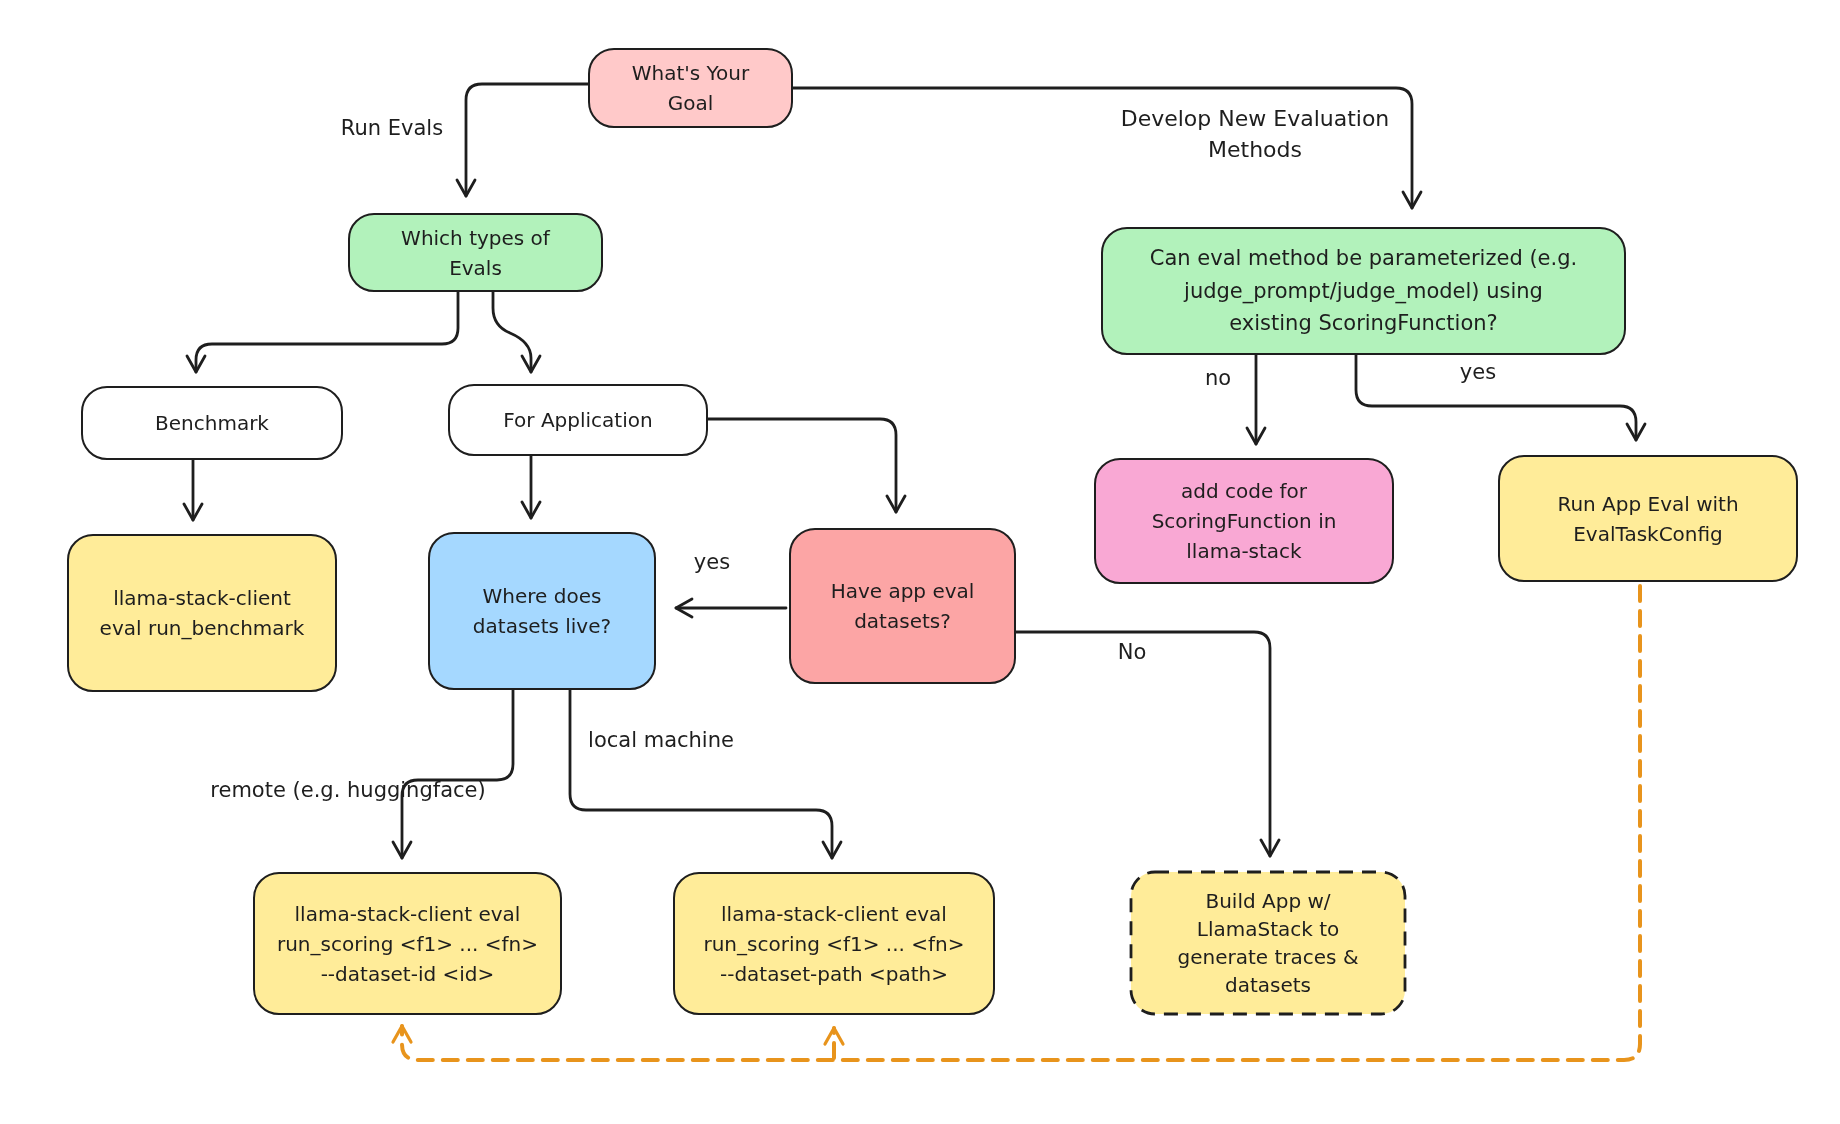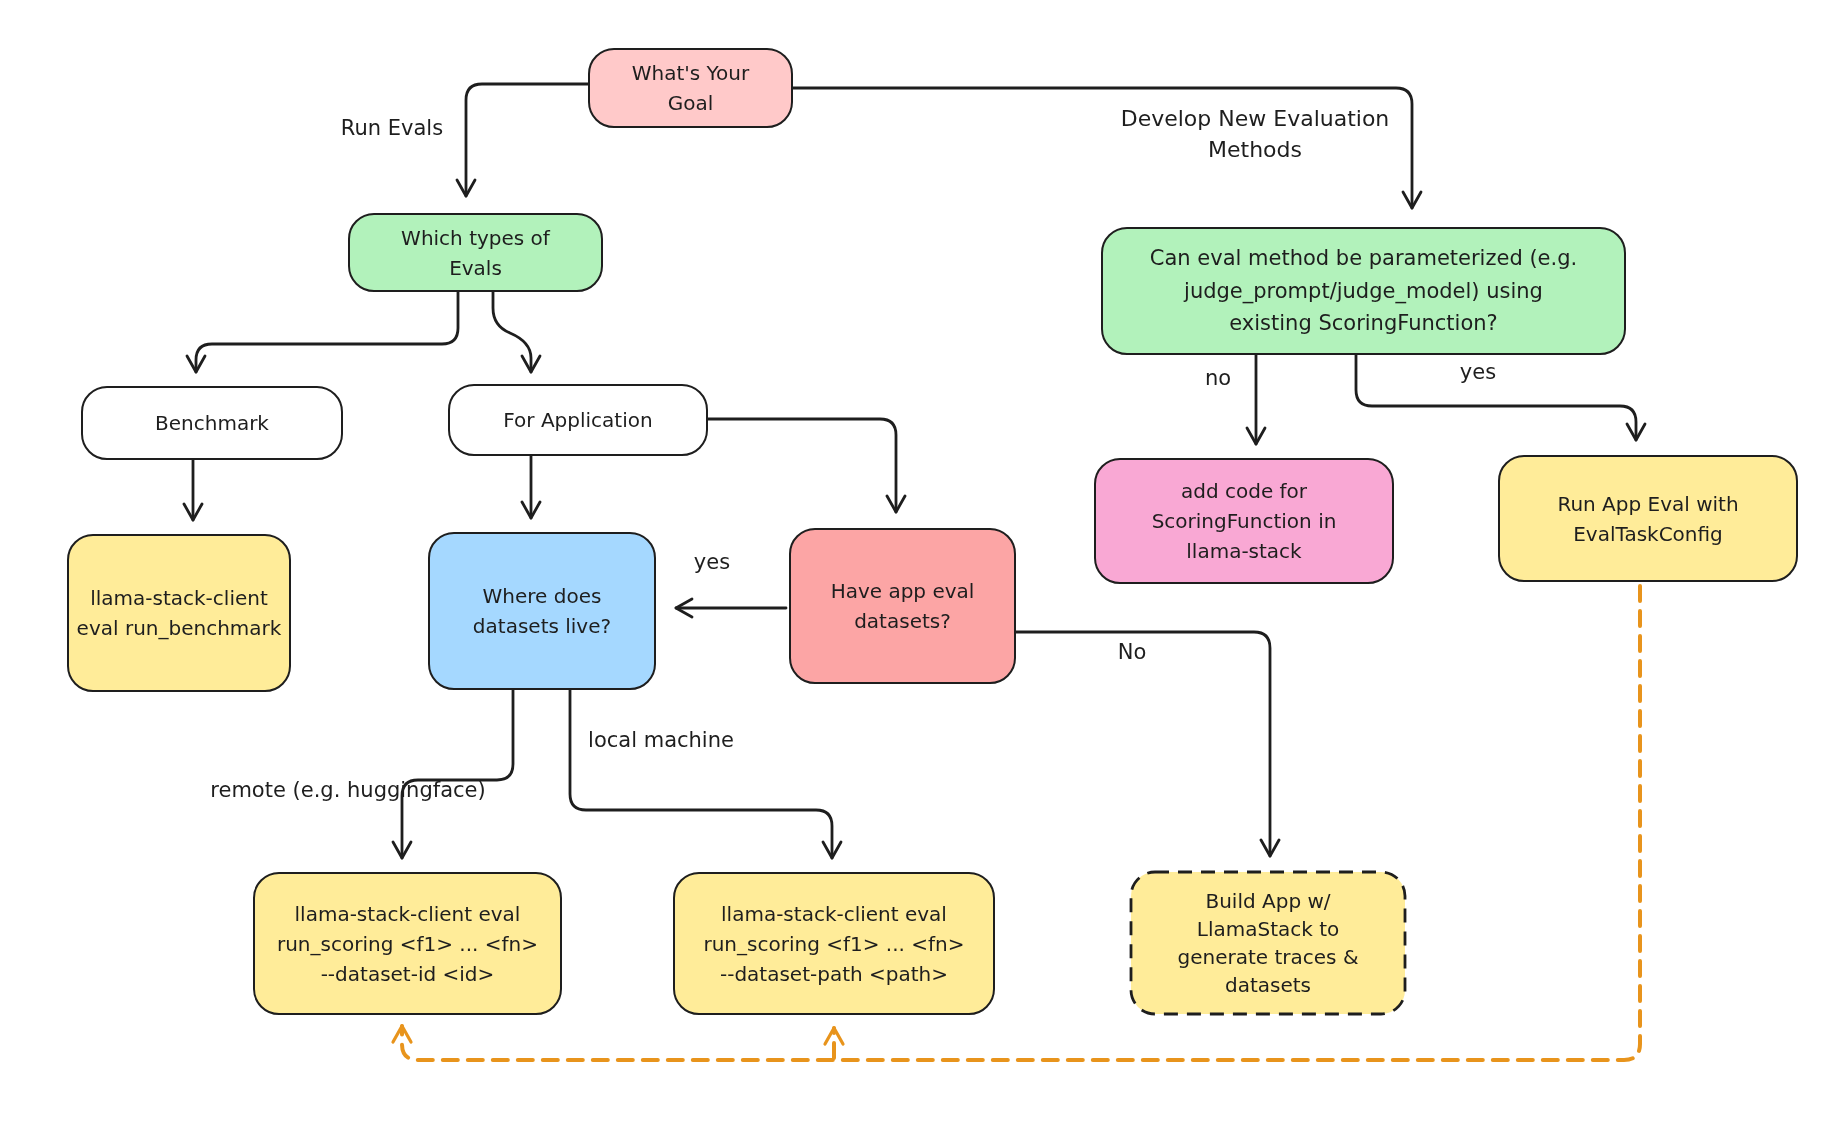--- a/index.html
+++ b/index.html
@@ -67,21 +67,21 @@
 Evals</div>
 
   <div class="node" style="left: 1101px; top: 227px; width: 525px; height: 128px; font-size: 21px; line-height: 1.55; background: rgb(178, 242, 187);">Can eval method be parameterized (e.g.
 judge_prompt/judge_model) using
 existing ScoringFunction?</div>
 
   <div class="node" style="left: 62px; top: 386px; width: 262px; height: 74px; background: rgb(255, 255, 255); margin-left: 19px;">Benchmark</div>
 
   <div class="node" style="left: 400px; top: 384px; width: 260px; height: 72px; background: rgb(255, 255, 255); margin-left: 48px;">For Application</div>
 
-  <div class="node" style="left: 67px; top: 534px; width: 224px; height: 158px; background: rgb(255, 236, 153);">llama-stack-client
+  <div class="node" style="left: 67px; top: 534px; width: 270px; height: 158px; background: rgb(255, 236, 153);">llama-stack-client
 eval run_benchmark</div>
 
   <div class="node round" style="left: 428px; top: 532px; width: 228px; height: 158px; background: rgb(165, 216, 255);">Where does
 datasets live?</div>
 
   <div class="node round" style="left: 789px; top: 528px; width: 227px; height: 156px; background: #fca5a5;">Have app eval
 datasets?</div>
 
   <div class="node" style="left: 1094px; top: 458px; width: 300px; height: 126px; background: #f9a8d4;">add code for
 ScoringFunction in

